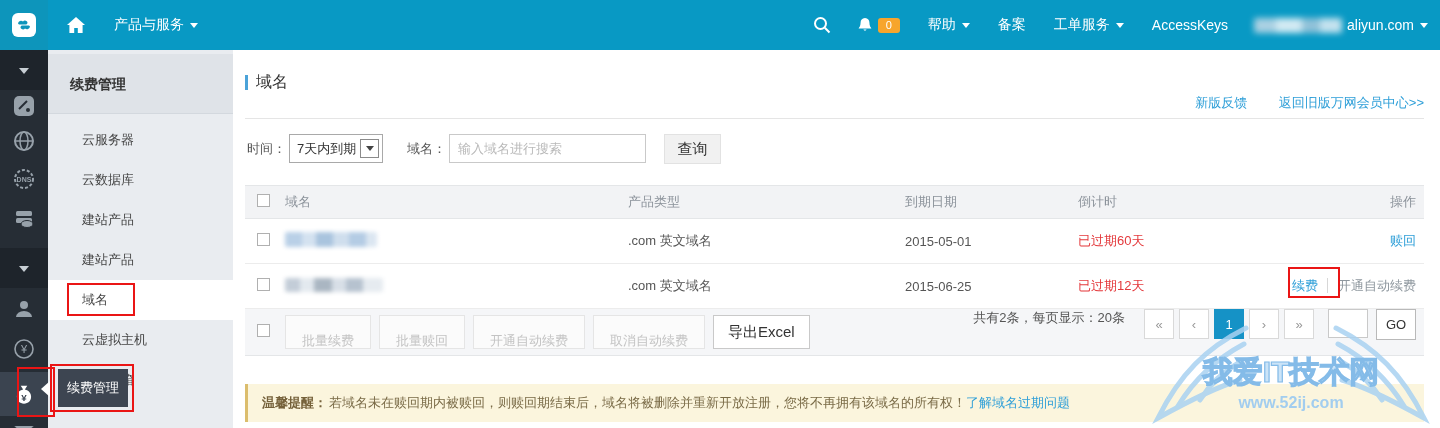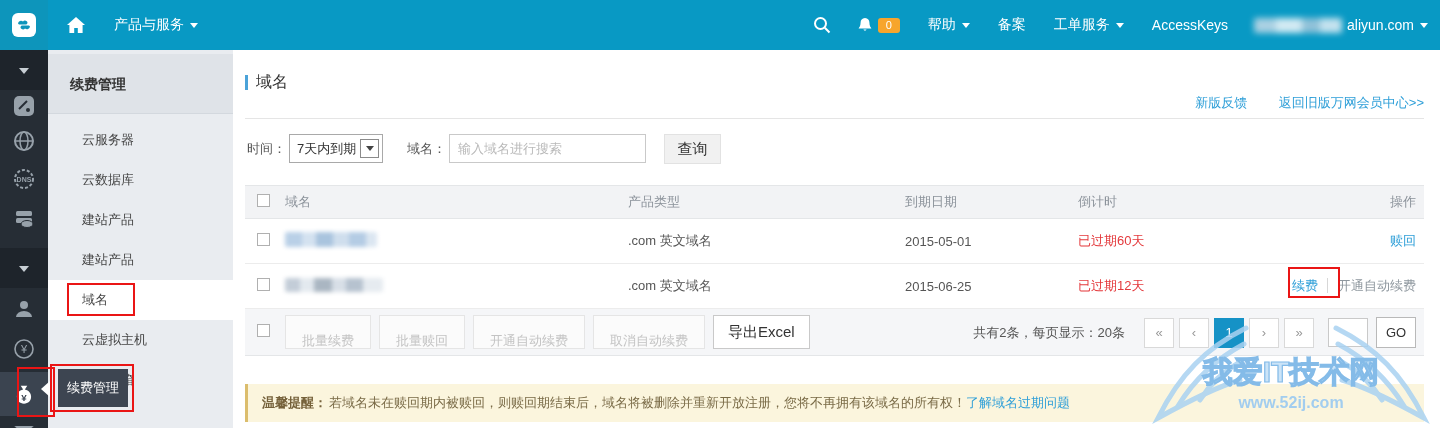--- a/index.html
+++ b/index.html
@@ -66,21 +66,21 @@
   .a-muted { color:#8e979e; margin-left:9px; padding-left:10px; border-left:1px solid #d7d7d7; cursor:pointer; }
   .mask1 { width:92px; height:15px; border-radius:2px; filter:blur(2px);
     background:linear-gradient(90deg,#b9d0e7 0 18%,#d4e2f0 18% 34%,#a9c4de 34% 52%,#cfdeed 52% 70%,#b4cce4 70% 88%,#dbe6f1 88%); }
   .mask2 { width:98px; height:14px; border-radius:2px; filter:blur(2px);
     background:linear-gradient(90deg,#c3cdd8 0 15%,#e3e9ef 15% 30%,#aab6c2 30% 48%,#d8dfe7 48% 62%,#b6c2cf 62% 80%,#e6ebf0 80%); }
 
   .toolbar { height:47px; background:#f5f6f8; border-bottom:1px solid #e4e6e8; display:flex; align-items:center; position:relative; }
   .toolbar .cell-chk { width:40px; }
   .tb-btn { height:34px; padding:16px 16px; margin-right:8px; background:#fbfbfb; border:1px solid #e5e5e5; color:#c3c3c3; font-size:13px; cursor:default; font-family:inherit; }
   .tb-export { height:34px; padding:0 14px; background:#fff; border:1px solid #c9c9c9; color:#333; font-size:15px; cursor:pointer; font-family:inherit; }
-  .pager { position:absolute; right:8px; top:0; height:47px; display:flex; align-items:center; }
+  .pager { position:absolute; right:8px; top:0; height:47px; display:flex; align-items:flex-start; }
   .pg-summary { font-size:13px; color:#555; margin-right:14px; }
   .pg-box { width:30px; height:30px; border:1px solid #d9d9d9; background:#fff; color:#999; font-size:13px; display:flex; align-items:center; justify-content:center; margin-left:5px; cursor:pointer; }
   .pg-box.active { background:#1592c6; border-color:#1592c6; color:#fff; cursor:default; }
   .pg-input { width:40px; height:29px; border:1px solid #c9c9c9; margin-left:14px; }
   .pg-go { width:40px; height:31px; border:1px solid #b9b9b9; background:#fff; color:#333; font-size:13px; margin-left:8px; cursor:pointer; font-family:inherit; }
 
   .notice { position:absolute; left:12px; right:16px; top:334px; height:38px; background:#fbf5dd; border-left:3px solid #dbbd6d; display:flex; align-items:center; padding-left:14px; font-size:13px; color:#7a6b47; white-space:nowrap; }
   .notice b { color:#75613a; margin-right:2px; }
   .notice a { color:#2e9fd8; text-decoration:none; cursor:pointer; }
 

